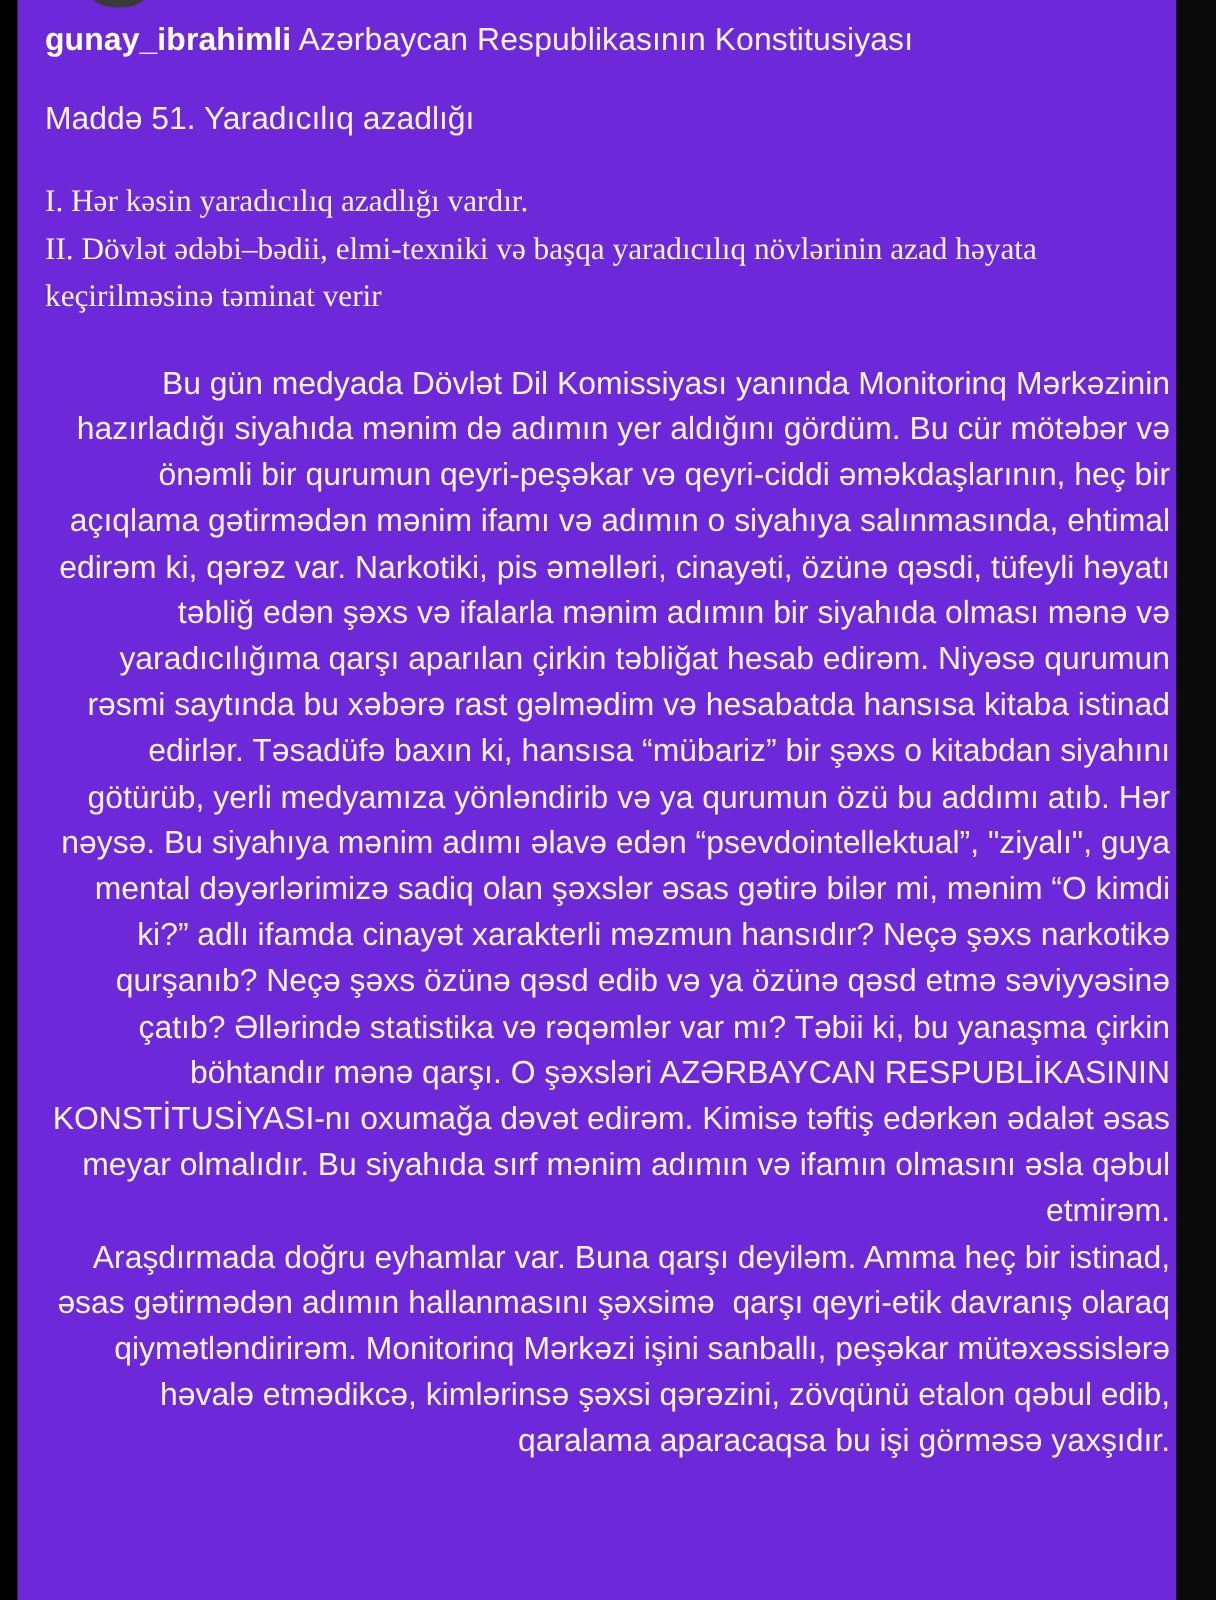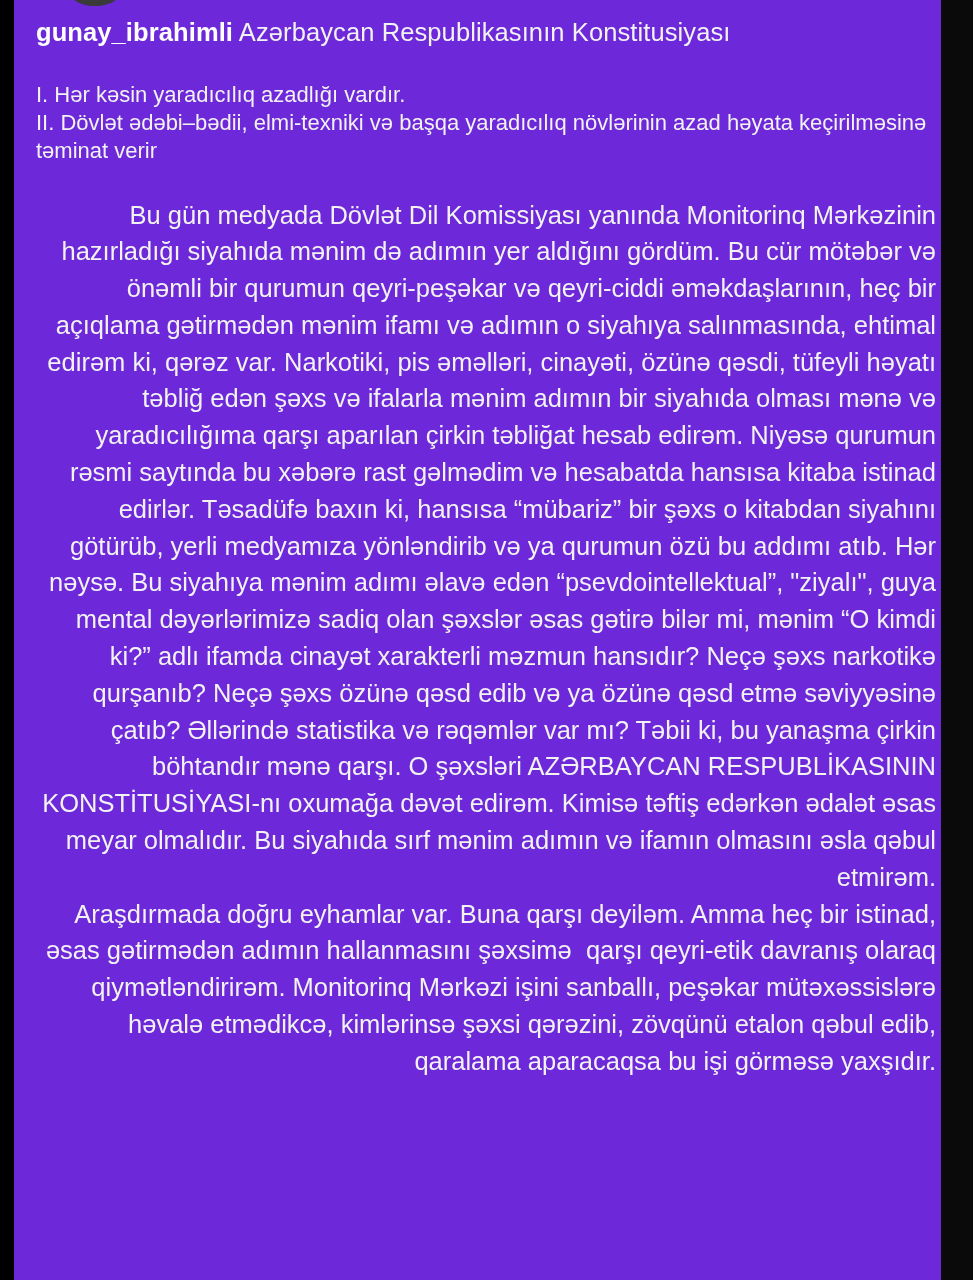--- a/index.html
+++ b/index.html
@@ -67,24 +67,25 @@
     color: #ffffff;
   }
   .title-line {
     margin-top: 26px;
     font-size: 25.5px;
     line-height: 36px;
     color: #f2f2f2;
   }
   .block {
     margin-top: 30px;
-    font-size: 22px;
-    line-height: 28px;
+    font-size: 25px;
+    line-height: 38px;
     color: #f2f2f2;
     white-space: pre-wrap;
+    font-family: Liberation Serif, serif;
   }
   .body-block {
     margin-top: 32px;
     font-size: 25.5px;
     line-height: 36.8px;
     color: #f2f2f2;
     white-space: pre-wrap;
     word-wrap: break-word;
     text-align: right;
   }
@@ -96,20 +97,21 @@
 
   <div class="left-gutter"></div>
   <div class="right-gutter"></div>
 
   <div class="post">
 
     <div class="avatar-strip"></div>
 
     <div class="caption"><span class="username">gunay_ibrahimli</span><span> Azərbaycan Respublikasının Konstitusiyası</span></div>
 
+    <div class="title-line">Maddə 51. Yaradıcılıq azadlığı</div>
 
     <div class="block">I. Hər kəsin yaradıcılıq azadlığı vardır.
 II. Dövlət ədəbi–bədii, elmi-texniki və başqa yaradıcılıq növlərinin azad həyata keçirilməsinə təminat verir</div>
 
     <div class="body-block">Bu gün medyada Dövlət Dil Komissiyası yanında Monitorinq Mərkəzinin hazırladığı siyahıda mənim də adımın yer aldığını gördüm. Bu cür mötəbər və önəmli bir qurumun qeyri-peşəkar və qeyri-ciddi əməkdaşlarının, heç bir açıqlama gətirmədən mənim ifamı və adımın o siyahıya salınmasında, ehtimal edirəm ki, qərəz var. Narkotiki, pis əməlləri, cinayəti, özünə qəsdi, tüfeyli həyatı təbliğ edən şəxs və ifalarla mənim adımın bir siyahıda olması mənə və yaradıcılığıma qarşı aparılan çirkin təbliğat hesab edirəm. Niyəsə qurumun rəsmi saytında bu xəbərə rast gəlmədim və hesabatda hansısa kitaba istinad edirlər. Təsadüfə baxın ki, hansısa “mübariz” bir şəxs o kitabdan siyahını götürüb, yerli medyamıza yönləndirib və ya qurumun özü bu addımı atıb. Hər nəysə. Bu siyahıya mənim adımı əlavə edən “psevdointellektual”, "ziyalı", guya mental dəyərlərimizə sadiq olan şəxslər əsas gətirə bilər mi, mənim “O kimdi ki?” adlı ifamda cinayət xarakterli məzmun hansıdır? Neçə şəxs narkotikə qurşanıb? Neçə şəxs özünə qəsd edib və ya özünə qəsd etmə səviyyəsinə çatıb? Əllərində statistika və rəqəmlər var mı? Təbii ki, bu yanaşma çirkin böhtandır mənə qarşı. O şəxsləri AZƏRBAYCAN RESPUBLİKASININ KONSTİTUSİYASI-nı oxumağa dəvət edirəm. Kimisə təftiş edərkən ədalət əsas meyar olmalıdır. Bu siyahıda sırf mənim adımın və ifamın olmasını əsla qəbul etmirəm.
 Araşdırmada doğru eyhamlar var. Buna qarşı deyiləm. Amma heç bir istinad, əsas gətirmədən adımın hallanmasını şəxsimə  qarşı qeyri-etik davranış olaraq qiymətləndirirəm. Monitorinq Mərkəzi işini sanballı, peşəkar mütəxəssislərə həvalə etmədikcə, kimlərinsə şəxsi qərəzini, zövqünü etalon qəbul edib, qaralama aparacaqsa bu işi görməsə yaxşıdır.</div>
 
   </div>
 </div>
 

